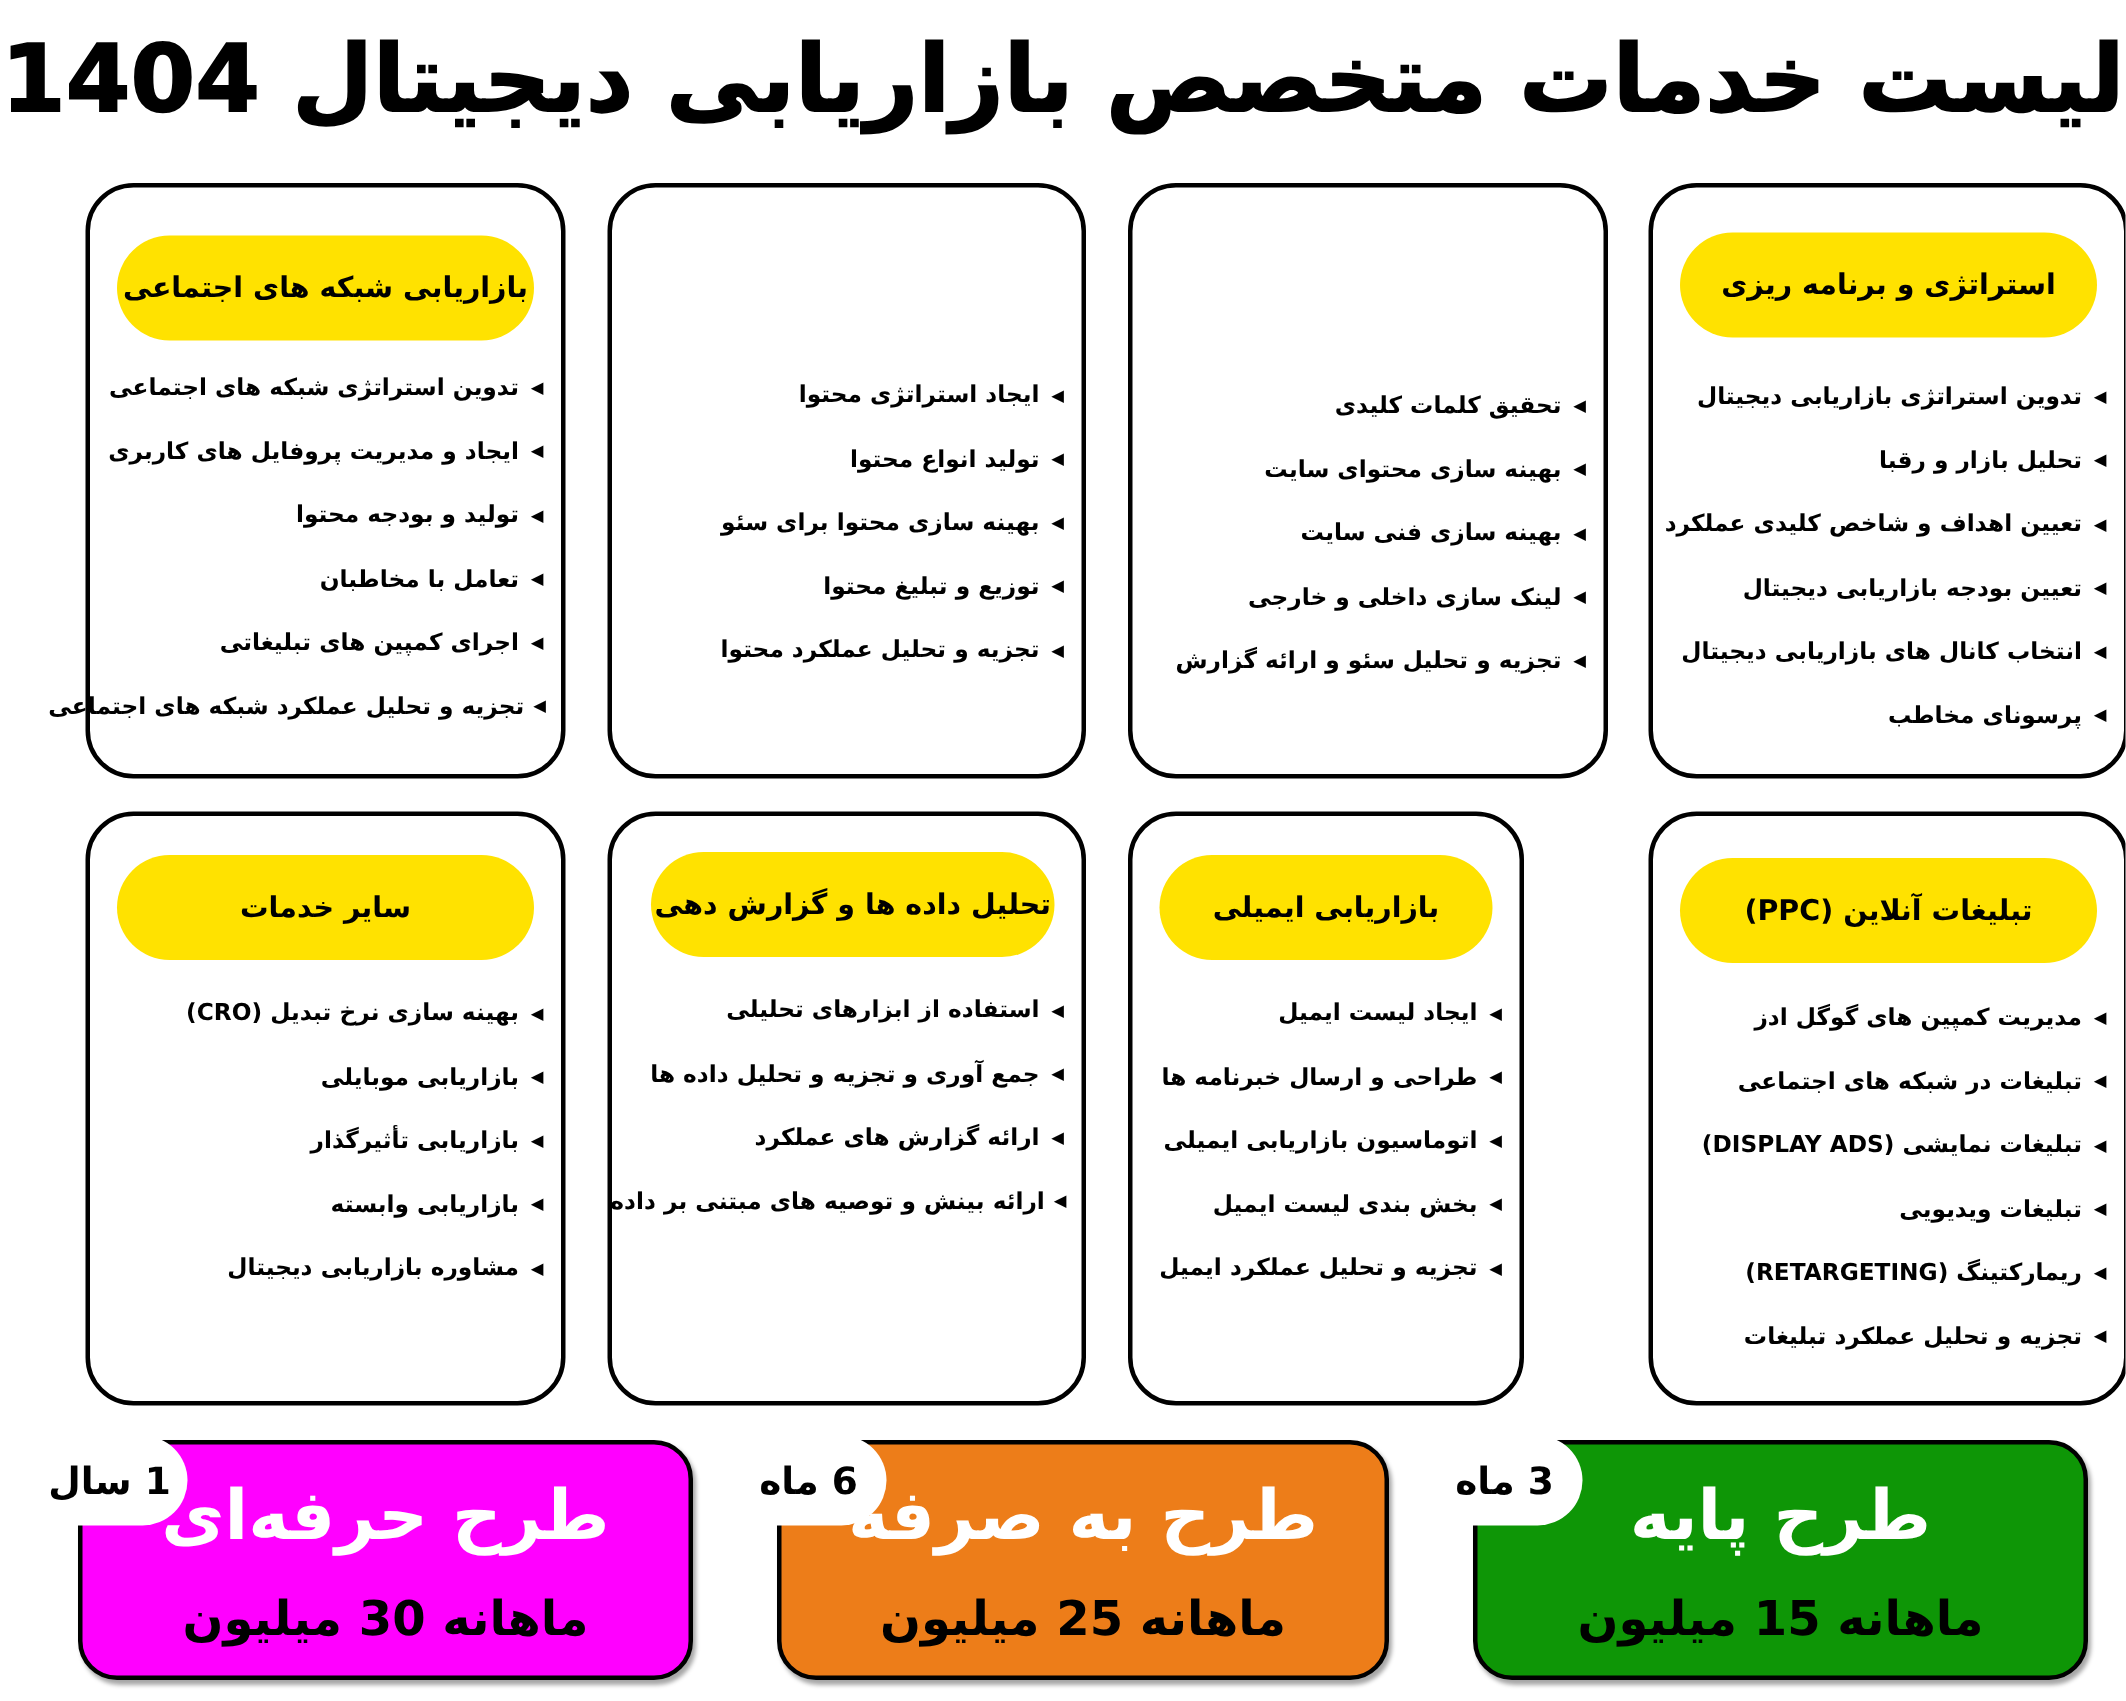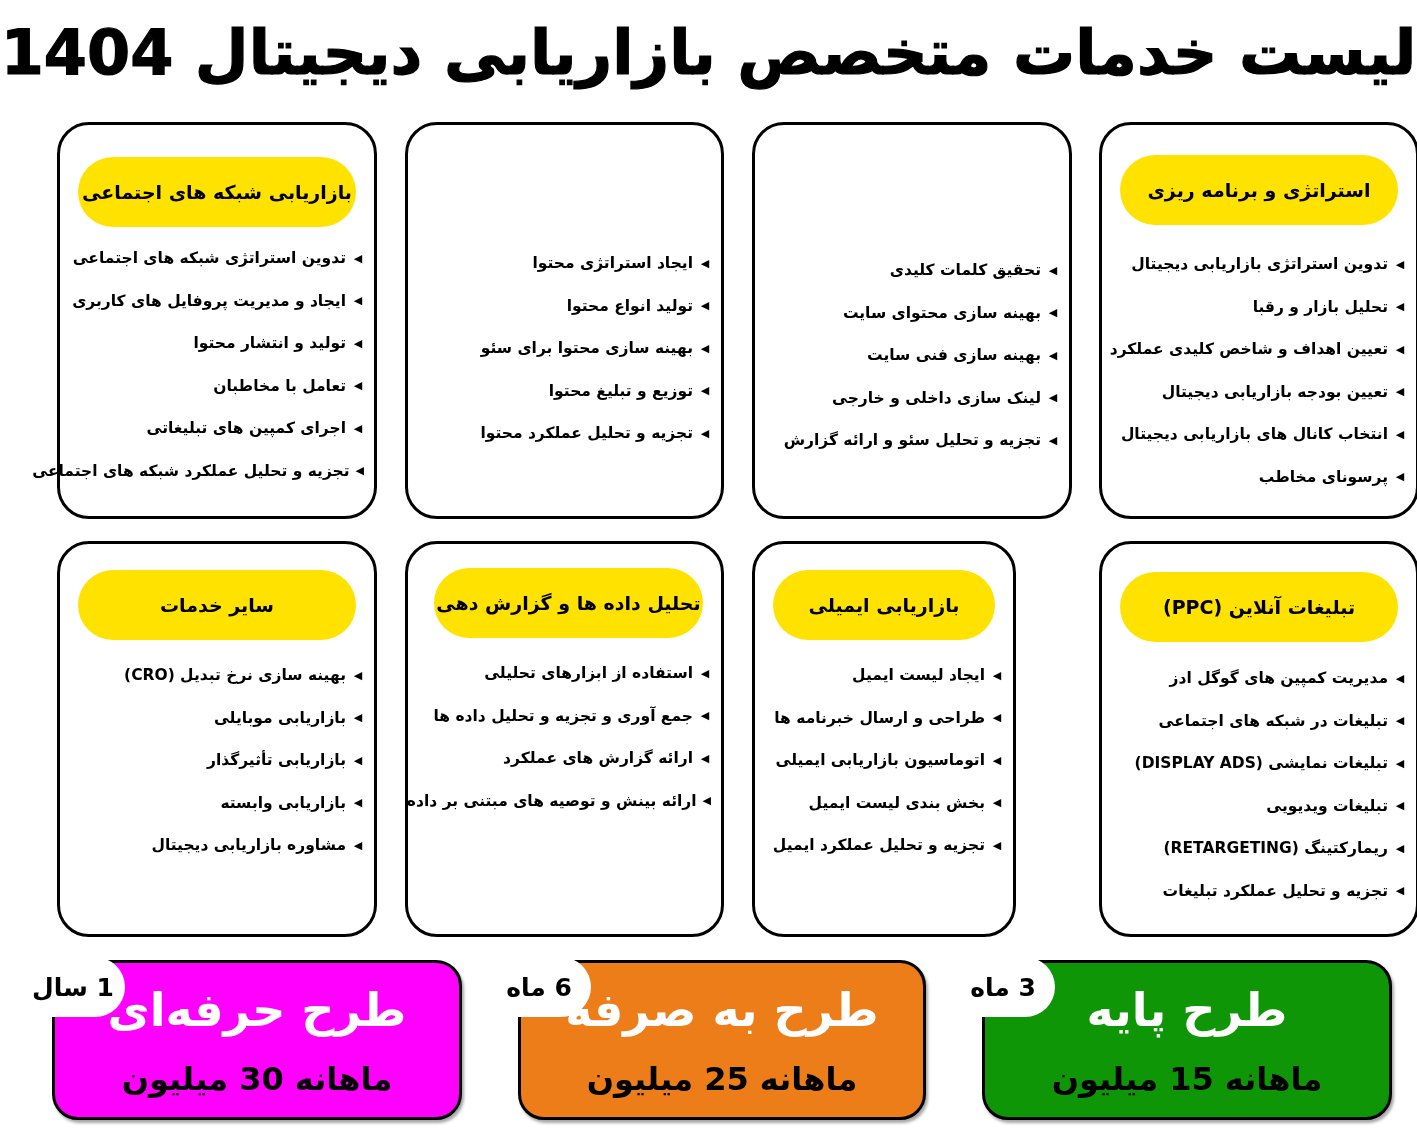--- a/index.html
+++ b/index.html
@@ -136,21 +136,21 @@
     <li>
         <span class="bullet">◀</span>
         <span>تدوین استراتژی شبکه های اجتماعی</span>
       </li>
     <li>
         <span class="bullet">◀</span>
         <span>ایجاد و مدیریت پروفایل های کاربری</span>
       </li>
     <li>
         <span class="bullet">◀</span>
-        <span>تولید و انتشار محتوا</span>
+        <span>تولید و بودجه محتوا</span>
       </li>
     <li>
         <span class="bullet">◀</span>
         <span>تعامل با مخاطبان</span>
       </li>
     <li>
         <span class="bullet">◀</span>
         <span>اجرای کمپین های تبلیغاتی</span>
       </li>
     <li>

